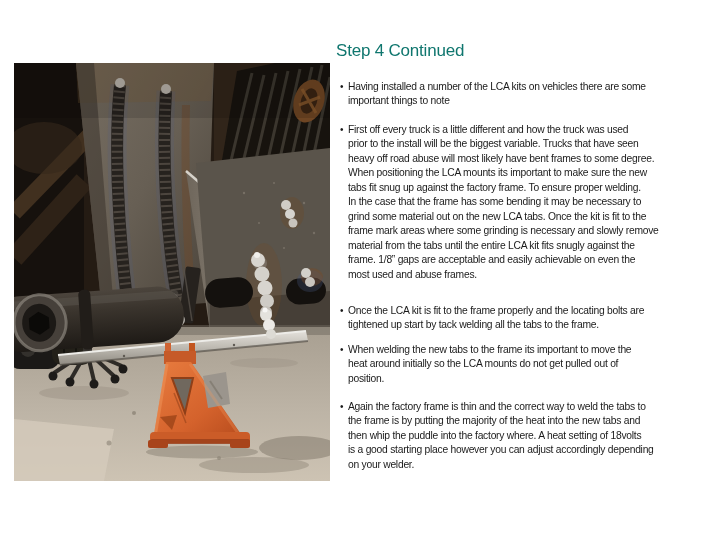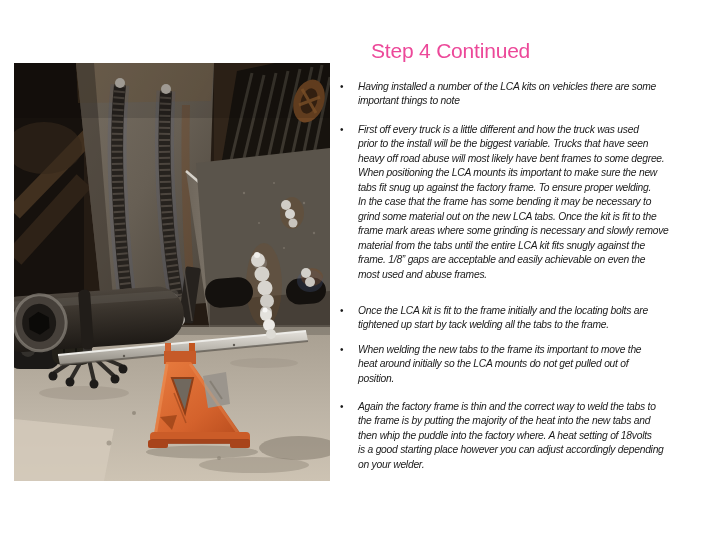--- a/index.html
+++ b/index.html
@@ -4,37 +4,37 @@
 <style>
   html,body{margin:0;padding:0;}
   body{
     width:720px;height:540px;position:relative;overflow:hidden;
     background:#ffffff;
     font-family:"Liberation Sans","DejaVu Sans",sans-serif;
   }
   .slide{position:absolute;inset:0;}
   .page-title{
     position:absolute;left:336px;top:39px;
-    font-size:21px;line-height:23px;letter-spacing:-0.2px;
-    color:#ec4899;font-weight:400;white-space:nowrap;margin-left:35px;
+    font-size:17px;line-height:23px;letter-spacing:-0.2px;
+    color:#0f766e;font-weight:400;white-space:nowrap;
   }
   .photo{
     position:absolute;left:14px;top:63px;width:316px;height:418px;
     display:block;
   }
   .bullet-item{
     position:absolute;left:337px;width:375px;
     color:#1a1a1a;font-size:10.3px;line-height:14.45px;letter-spacing:-0.25px;
   }
   .bullet-item .glyph{
     position:absolute;left:3px;top:0;
     font-size:10px;
   }
   .bullet-item .btext{
-    display:block;margin-left:21px;white-space:pre-line;font-style:italic;
+    display:block;margin-left:11px;white-space:pre-line;
   }
   .b1{top:80px;}
   .b2{top:123px;}
   .b3{top:304px;}
   .b4{top:343px;}
   .b5{top:400px;}
 </style>
 </head>
 <body>
 
@@ -267,21 +267,21 @@
 tabs fit snug up against the factory frame. To ensure proper welding.
 In the case that the frame has some bending it may be necessary to
 grind some material out on the new LCA tabs.  Once the kit is fit to the
 frame mark areas where some grinding is necessary and slowly remove
 material from the tabs until the entire LCA kit fits snugly against the
 frame.  1/8” gaps are acceptable and easily achievable on even the
 most used and abuse frames.</span>
     </div>
     <div class="bullet-item b3">
       <span class="glyph">•</span>
-      <span class="btext">Once the LCA kit is fit to the frame initially and the locating bolts are
+      <span class="btext">Once the LCA kit is fit to the frame properly and the locating bolts are
 tightened up start by tack welding all the tabs to the frame.</span>
     </div>
     <div class="bullet-item b4">
       <span class="glyph">•</span>
       <span class="btext">When welding the new tabs to the frame its important to move the
 heat around initially so the LCA mounts do not get pulled out of
 position.</span>
     </div>
     <div class="bullet-item b5">
       <span class="glyph">•</span>

